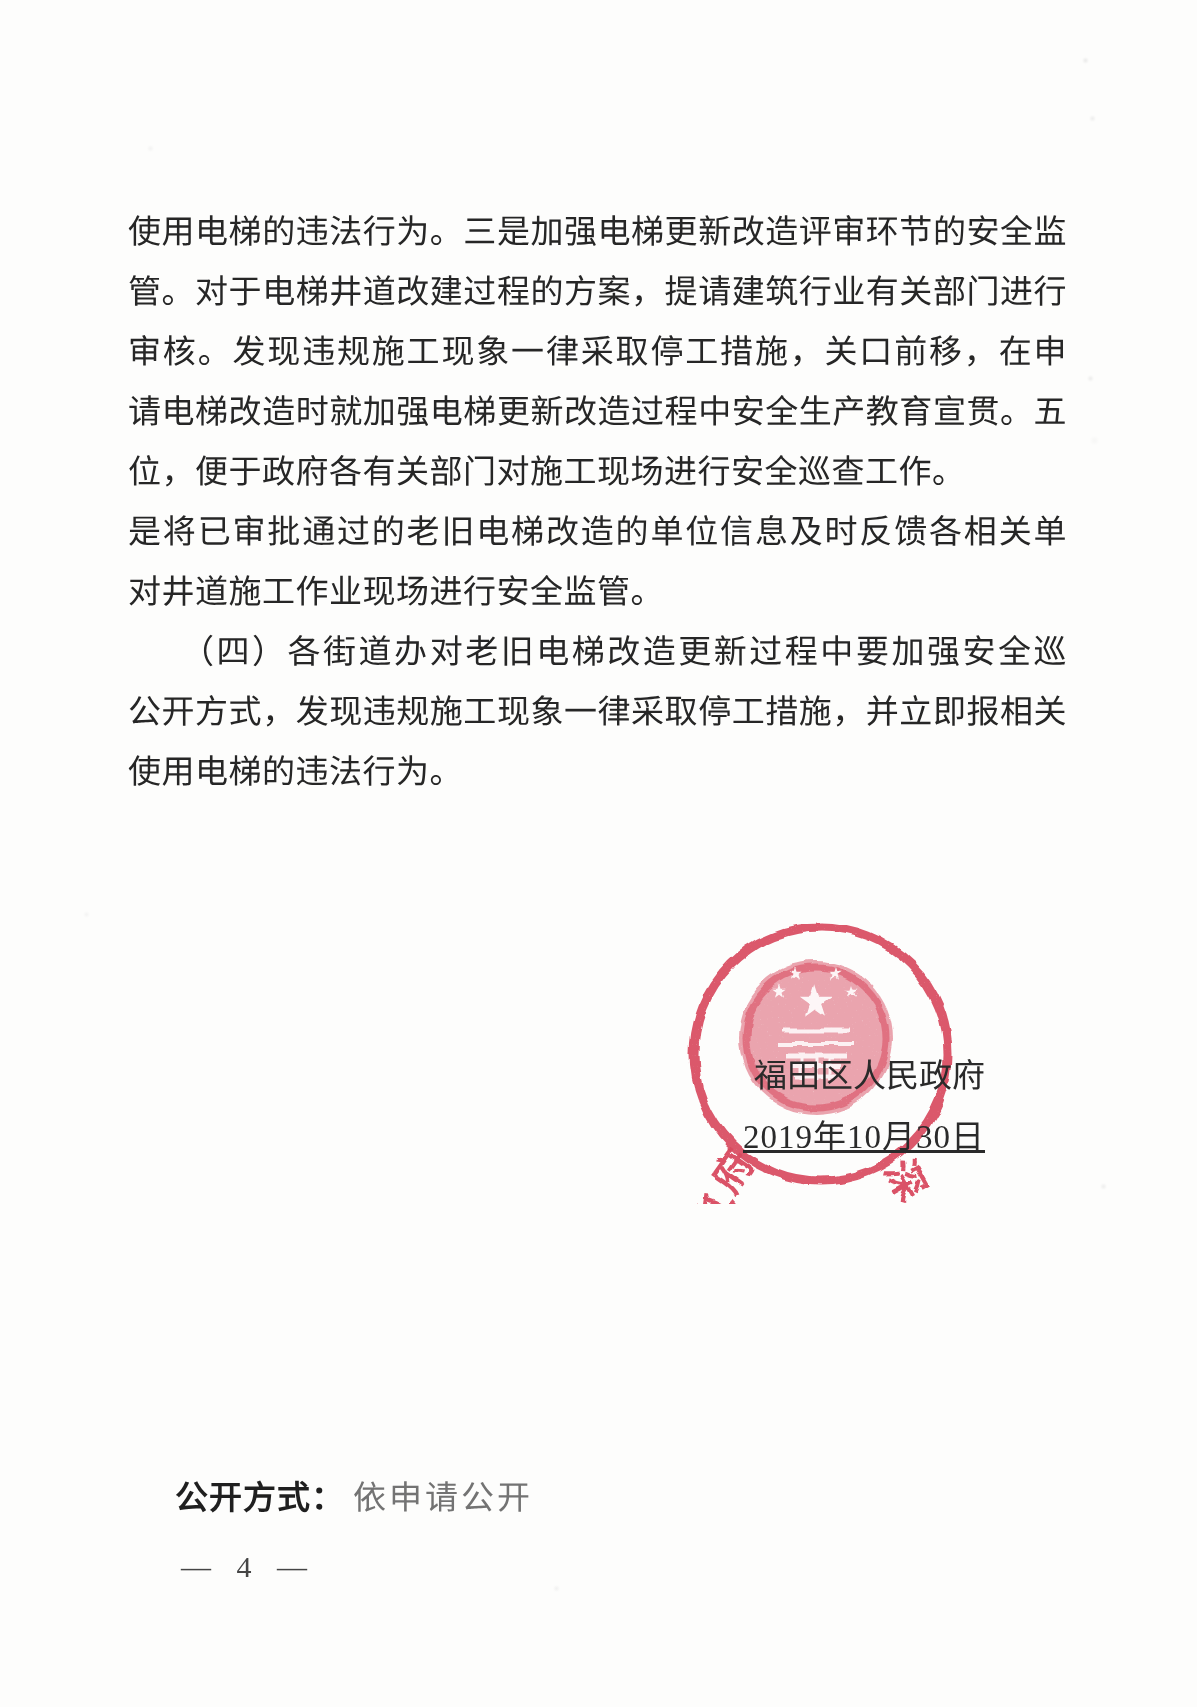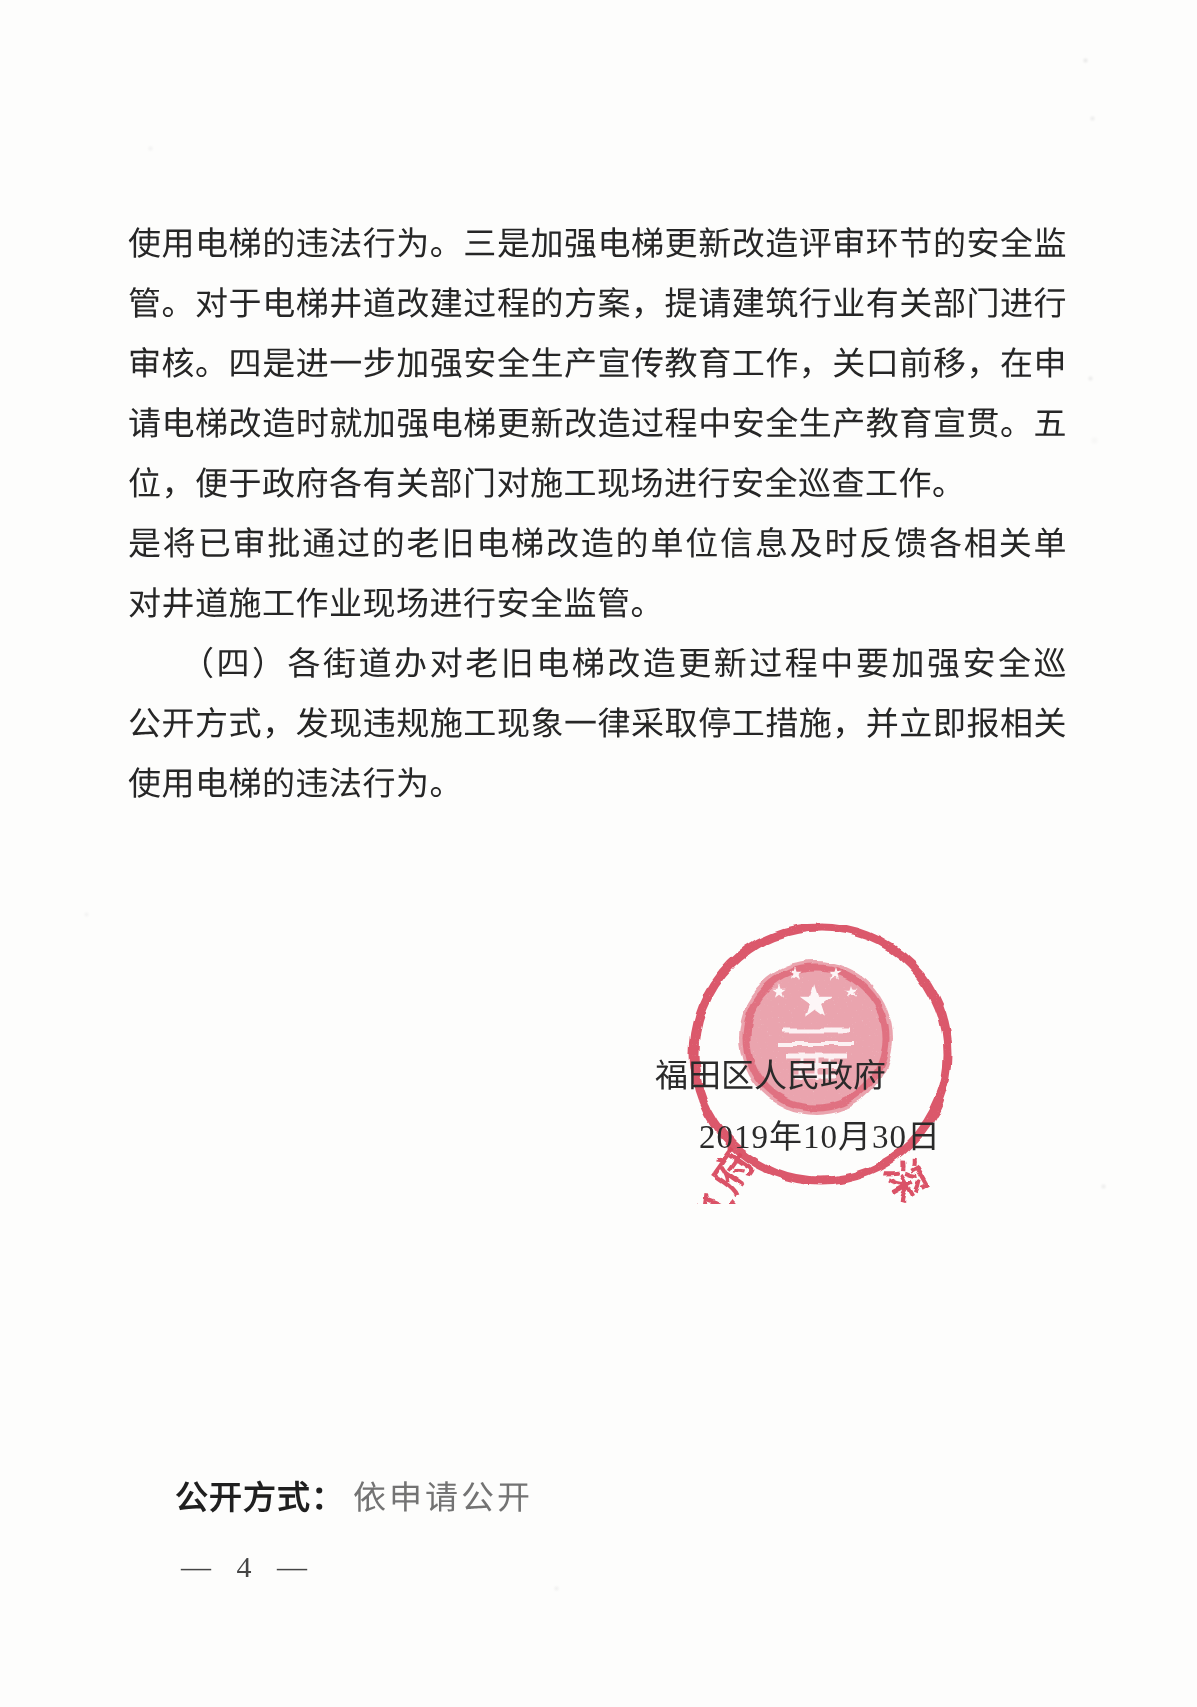--- a/index.html
+++ b/index.html
@@ -7,21 +7,21 @@
     position:relative;
     width:1197px;height:1707px;
     margin:0 auto;
     background:#fdfdfc;
     overflow:hidden;
     font-family:"Liberation Serif","DejaVu Serif",serif;
     color:#262626;
   }
   
   .body-text{
-    position:absolute;left:128px;top:214px;width:939px;
+    position:absolute;left:128px;top:202px;width:939px;
   }
   .line{
     height:60px;line-height:60px;
     font-size:33px;
     letter-spacing:0.5px;
     overflow:hidden;
     text-align:justify;
     text-align-last:justify;
     text-justify:inter-character;
     white-space:normal;
@@ -29,26 +29,27 @@
   .line.lastline{text-align-last:left;}
   .line.indent{padding-left:53px;}
   
   .seal{
     position:absolute;left:671px;top:904px;width:300px;height:300px;
     pointer-events:none;
   }
   
   .sig-name{
     position:absolute;left:655px;top:1056px;width:330px;
-    text-align:left;font-size:33px;line-height:40px;color:#2a2a2a;
+    text-align:right;font-size:33px;line-height:40px;color:#2a2a2a;
   }
   .sig-date{
     position:absolute;left:655px;top:1117px;width:330px;
-    text-align:center;font-size:33px;line-height:40px;color:#2a2a2a;
+    text-align:right;font-size:33px;line-height:40px;color:#2a2a2a;
     letter-spacing:1px;
+    text-decoration:underline;
   }
   
   .footer{
     position:absolute;left:143px;top:1472px;height:46px;
     display:flex;align-items:center;margin-left:32px;
   }
   .footer-label{
     font-family:"Liberation Sans","DejaVu Sans",sans-serif;
     font-weight:700;font-size:33px;color:#1f1f1f;letter-spacing:1px;
   }
@@ -77,21 +78,21 @@
 </head>
 <body>
 
 <div class="page">
 
   <div class="specks"></div>
 
   <div class="body-text" id="bodyText">
       <div class="line">使用电梯的违法行为。三是加强电梯更新改造评审环节的安全监</div>
       <div class="line">管。对于电梯井道改建过程的方案，提请建筑行业有关部门进行</div>
-      <div class="line">审核。四是进一步加强安全生产宣传教育工作，关口前移，在申</div>
+      <div class="line">审核。发现违规施工现象一律采取停工措施，关口前移，在申</div>
       <div class="line">请电梯改造时就加强电梯更新改造过程中安全生产教育宣贯。五</div>
       <div class="line lastline">位，便于政府各有关部门对施工现场进行安全巡查工作。</div>
       <div class="line">是将已审批通过的老旧电梯改造的单位信息及时反馈各相关单</div>
       <div class="line lastline">对井道施工作业现场进行安全监管。</div>
       <div class="line indent">（四）各街道办对老旧电梯改造更新过程中要加强安全巡查、</div>
       <div class="line">公开方式，发现违规施工现象一律采取停工措施，并立即报相关</div>
       <div class="line lastline">使用电梯的违法行为。</div>
     </div>
 
   <svg class="seal" viewBox="0 0 300 300" xmlns="http://www.w3.org/2000/svg" aria-hidden="true">

